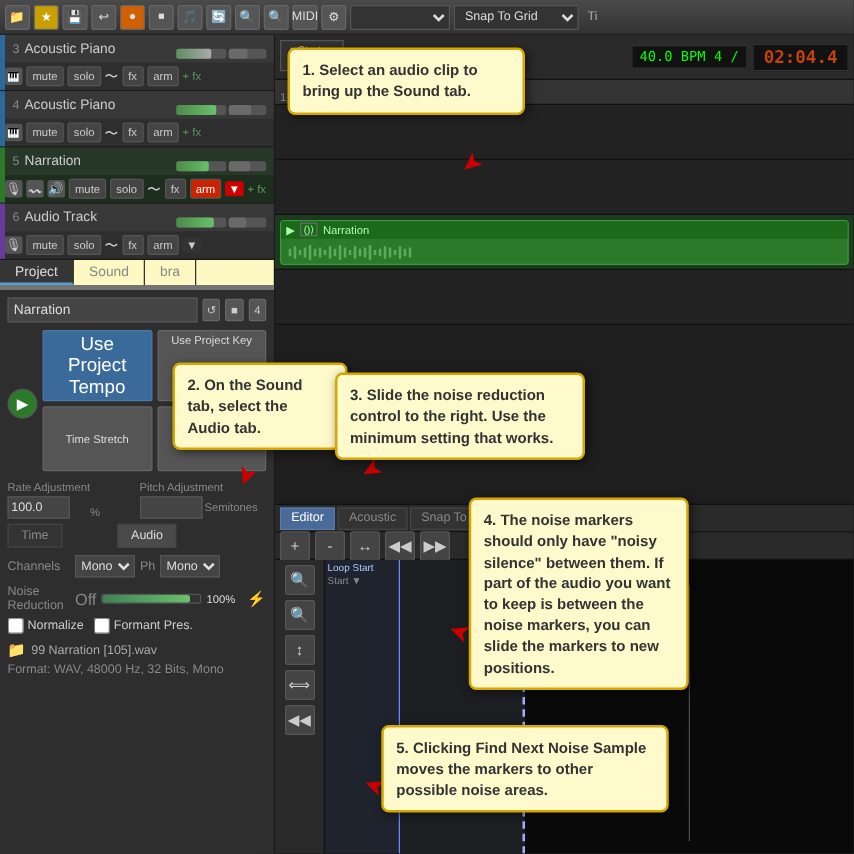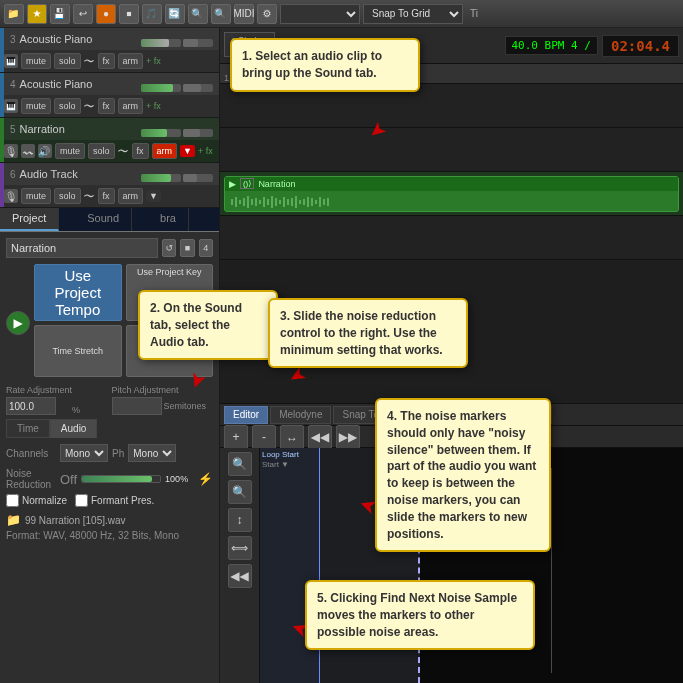--- a/index.html
+++ b/index.html
@@ -103,24 +103,23 @@
 
     
     .bottom-section {
       flex: 1;
       background: #2a2a2a;
       display: flex;
       flex-direction: column;
     }
     .tab-bar {
       display: flex;
-      background: #0f172a;
-      border-bottom: 1px solid #737373;
+      background: #fef9c3;
+      border-bottom: 4px solid #737373;
       height: 24px;
-      gap: 16px;
     }
     .tab {
       padding: 4px 12px;
       font-size: 11px;
       color: #888;
       cursor: pointer;
       border-right: 1px solid #333;
     }
     .tab.active {
       background: #363636;
@@ -162,21 +161,21 @@
       display: flex; gap: 4px; margin-bottom: 4px;
     }
     .rate-section, .pitch-section { flex: 1; }
     .small-label { font-size: 9px; color: #888; margin-bottom: 2px; }
     .small-input {
       background: #444; border: 1px solid #555; color: #ddd;
       font-size: 10px; width: 50px; height: 18px; padding: 0 2px;
     }
     .unit-label { font-size: 9px; color: #888; margin-left: 2px; }
     .time-audio-tabs {
-      display: flex; margin-bottom: 6px;
+      display: flex; margin-bottom: 6px; gap: 44px;
     }
     .sub-tab {
       padding: 3px 10px; font-size: 10px; color: #888;
       background: #333; border: 1px solid #444; cursor: pointer;
     }
     .sub-tab.active { background: #4a4a4a; color: #ddd; border-bottom-color: #4a4a4a; }
     .channels-row { display: flex; align-items: center; gap: 4px; margin-bottom: 6px; }
     .channels-label { font-size: 10px; color: #888; width: 50px; }
     .channels-select { background: #444; border: 1px solid #555; color: #ddd; font-size: 10px; height: 18px; }
     .noise-row { display: flex; align-items: center; gap: 4px; margin-bottom: 4px; }
@@ -688,21 +687,21 @@
       </div>
 
       <div class="timeline-row">
       </div>
     </div>
 
     <div class="editor-panel">
 
       <div class="editor-tabs">
         <div class="editor-tab active">Editor</div>
-        <div class="editor-tab">Melodyne</div>
+        <div class="editor-tab">Acoustic</div>
         <div class="editor-tab">Snap To Grid</div>
         <div class="editor-tab">Copy Sel To...</div>
         <div class="editor-tab">Slice Tak</div>
       </div>
 
       <div class="editor-toolbar">
         <div class="zoom-btn">+</div>
         <div class="zoom-btn">-</div>
         <div class="zoom-btn">↔</div>
         <div class="zoom-btn">◀◀</div>

